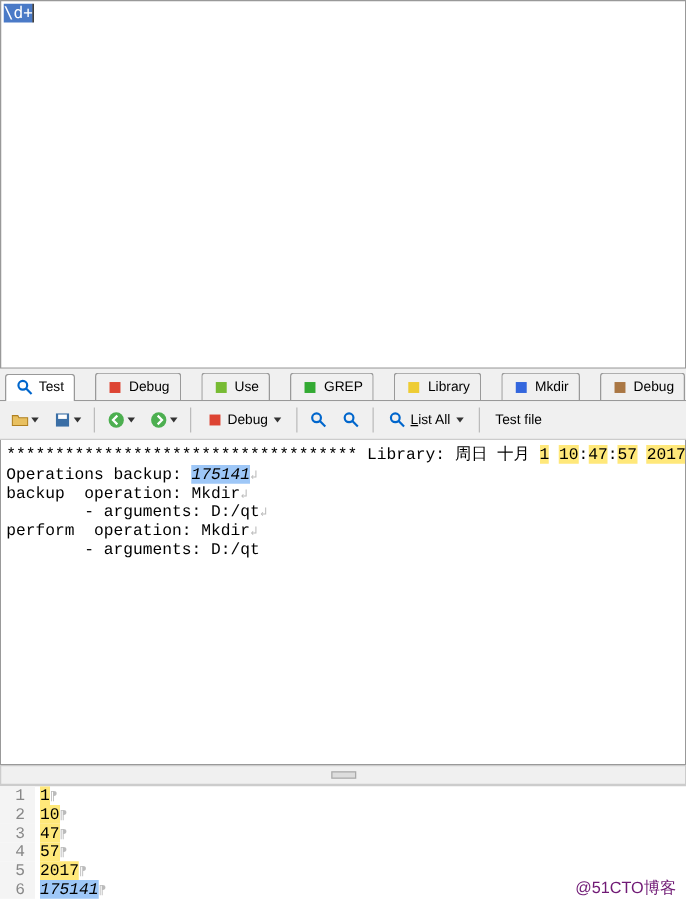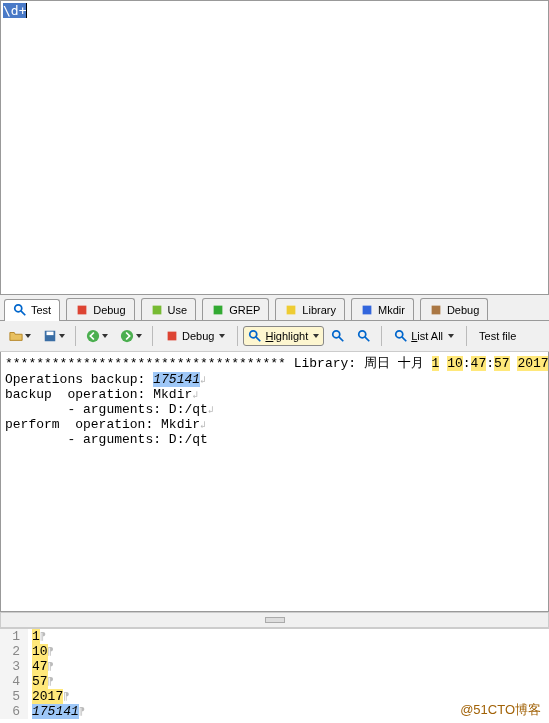--- a/index.html
+++ b/index.html
@@ -27,21 +27,21 @@
       color: #fff;
     }
     .cursor {
       border-right: 1px solid #000;
     }
     .tab-bar {
       display: flex;
       background: #f0f0f0;
       border-bottom: 1px solid #999;
       padding: 3px 4px 0 4px;
-      gap: 6px;
+      gap: 16px;
       flex: 0 0 auto;
     }
     .tab {
       display: flex;
       align-items: center;
       gap: 4px;
       padding: 3px 8px;
       background: #f0f0f0;
       border: 1px solid #999;
       border-bottom: none;
@@ -139,21 +139,21 @@
       text-align: right;
       color: #888;
       padding-right: 8px;
       background: #f4f4f4;
     }
     .match-row .val { padding-left: 4px; }
     .watermark {
       position: fixed;
       right: 8px;
       bottom: 4px;
-      color: #a16207;
+      color: #701a75;
       font-size: 13px;
       pointer-events: none;
       margin-left: 24px;
     }
     
     .i-mag { width:14px;height:14px; }
     .i-mag circle{fill:none;stroke:#0066cc;stroke-width:2}
     .i-mag line{stroke:#0066cc;stroke-width:2}
     .i-bug rect{fill:#d43}
     .i-use rect{fill:#7b3}
@@ -246,28 +246,20 @@
   </button>
   <div class="sep"></div>
   <button class="tbtn-lbl">
     <svg width="14" height="14" viewBox="0 0 16 16">
         <rect x="3" y="3" width="10" height="10" fill="#d43"></rect>
       </svg>
     <span>Debug</span>
       <span class="drop"></span>
   </button>
   <div class="sep"></div>
-  <button class="tbtn-lbl highlight">
-    <svg class="i-mag" width="14" height="14" viewBox="0 0 16 16">
-        <circle cx="6" cy="6" r="4"></circle>
-        <line x1="9" y1="9" x2="14" y2="14"></line>
-      </svg>
-    <span><span class="und">H</span>ighlight</span>
-      <span class="drop"></span>
-  </button>
   <button class="tbtn">
     <svg class="i-mag" width="14" height="14" viewBox="0 0 16 16">
         <circle cx="6" cy="6" r="4"></circle>
         <line x1="9" y1="9" x2="14" y2="14"></line>
       </svg>
   </button>
   <button class="tbtn">
     <svg class="i-mag" width="14" height="14" viewBox="0 0 16 16">
         <circle cx="6" cy="6" r="4"></circle>
         <line x1="9" y1="9" x2="14" y2="14"></line>

